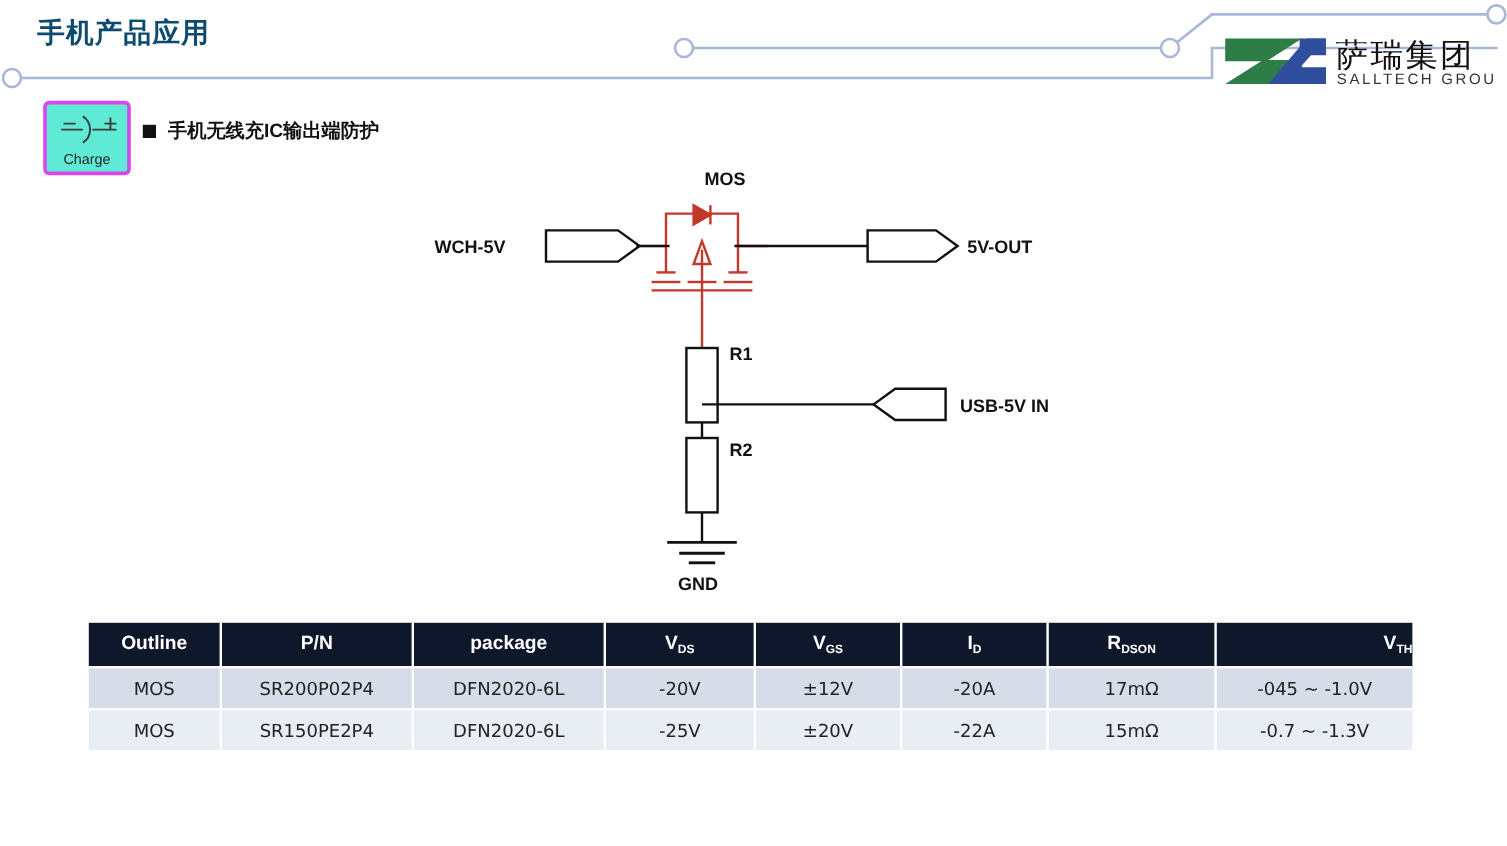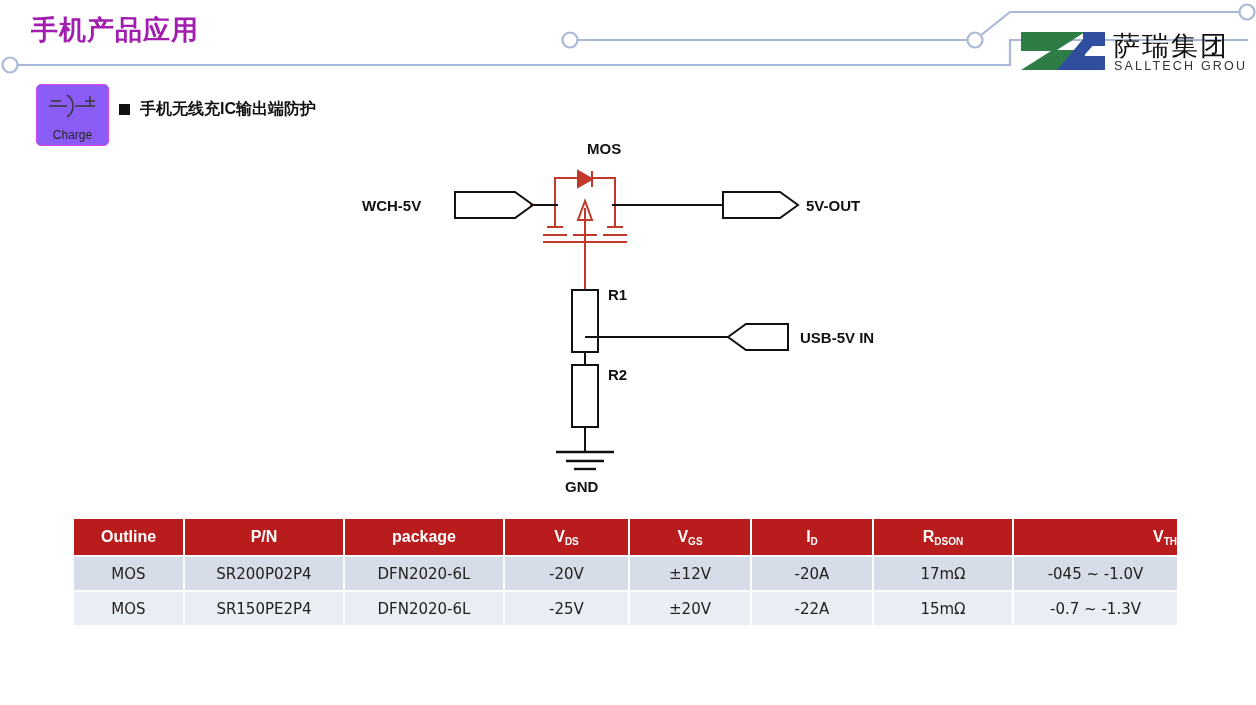--- a/index.html
+++ b/index.html
@@ -7,32 +7,32 @@
     width:1256px;height:705px;
     background:#ffffff;
     font-family:"Liberation Sans","DejaVu Sans",sans-serif;
     position:relative;overflow:hidden;
     -webkit-font-smoothing:antialiased;
   }
 
   
   .slide-title{
     position:absolute;left:31px;top:12px;
-    font-size:27px;font-weight:bold;
-    color:#a21caf;letter-spacing:1px;
+    font-size:23px;font-weight:bold;
+    color:#0c4a6e;letter-spacing:1px;
     white-space:nowrap;
   }
   .header-deco{position:absolute;left:0;top:0;width:1256px;height:90px;pointer-events:none;}
 
   
   .charge-box{
     position:absolute;left:36px;top:84px;
     width:73px;height:62px;
-    border:1px solid #d946ef;border-radius:5px;
-    background:#8b5cf6;box-sizing:border-box;
+    border:3px solid #d946ef;border-radius:5px;
+    background:#5eead4;box-sizing:border-box;
   }
   .charge-box svg{position:absolute;left:0;top:0;}
   .charge-label{
     position:absolute;left:0;right:0;bottom:3px;
     text-align:center;font-size:12px;color:#262626;
     font-family:"Liberation Sans",sans-serif;
   }
 
   
   .section-head{
@@ -48,21 +48,21 @@
   
   .schematic{position:absolute;left:340px;top:130px;width:580px;height:380px;}
 
   
   .spec-table{
     position:absolute;left:74px;top:519px;
     width:1103px;border-collapse:collapse;
     table-layout:fixed;
   }
   .spec-table th{
-    background:#b91c1c;color:#ffffff;
+    background:#0f172a;color:#ffffff;
     font-size:16px;font-weight:bold;
     height:36px;text-align:center;
     border-right:2px solid #ffffff;
     border-bottom:2px solid #ffffff;
     padding:0;
   }
   .spec-table th:last-child{border-right:none;text-align:right;}
   .spec-table td{
     font-size:15px;color:#222;text-align:center;
     height:33px;border-right:2px solid #ffffff;padding:0;

